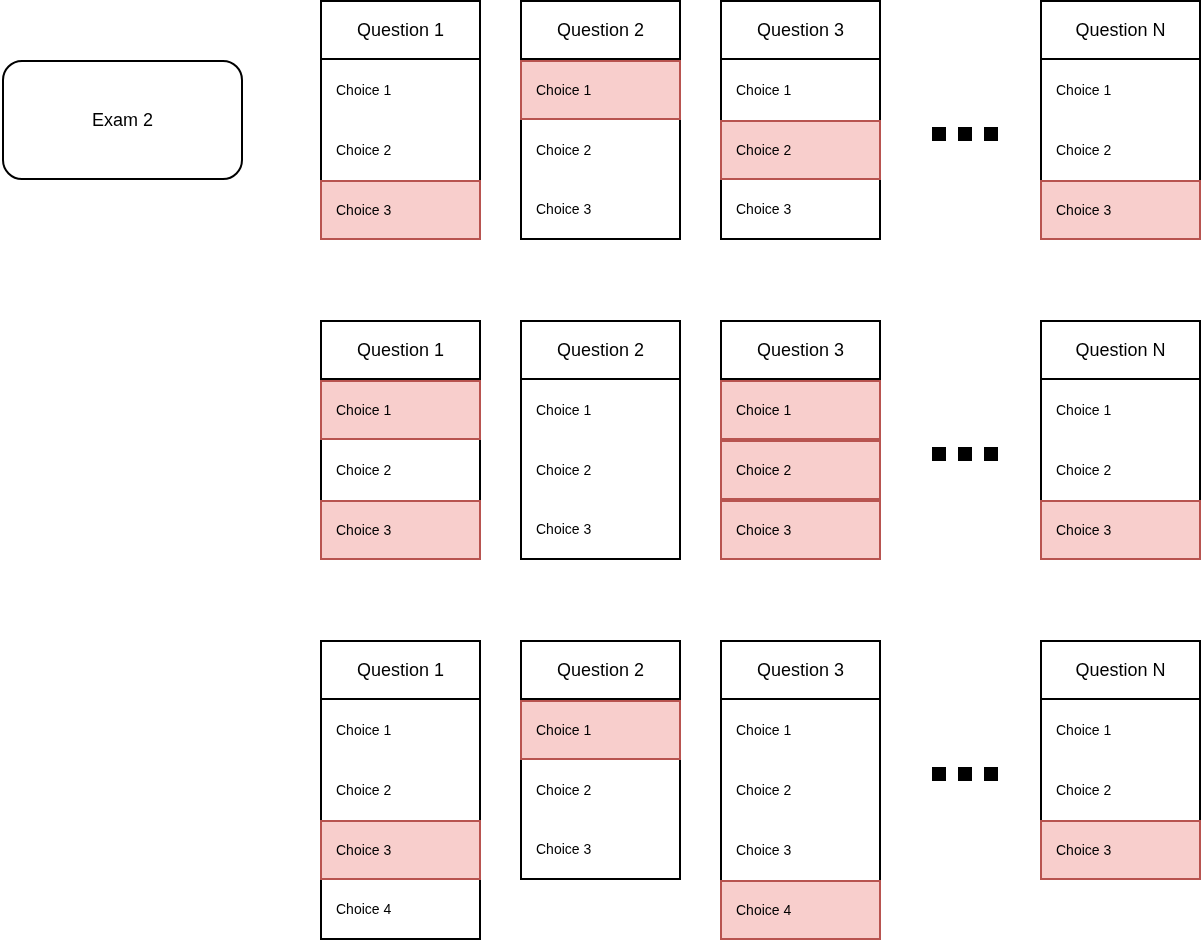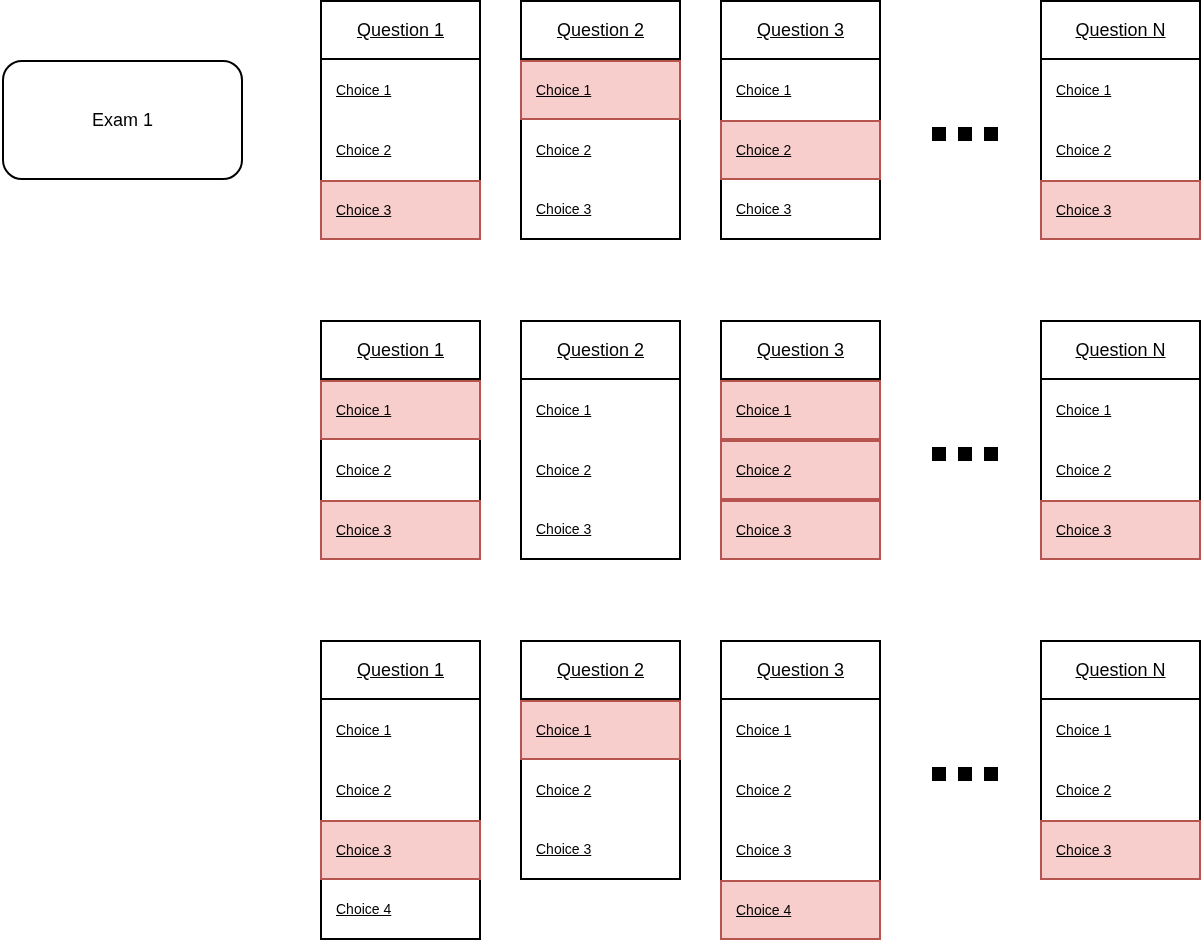--- a/index.html
+++ b/index.html
@@ -58,21 +58,20 @@
   .qcard .cell {
     position: relative;
     box-sizing: border-box;
     width: 161px;
     height: 60px;
     background: #ffffff;
     border-left: 2px solid #000000;
     border-right: 2px solid #000000;
     display: flex;
     align-items: center;
-    text-decoration: underline;
   }
 
   
   .qcard .cell.header {
     border-top: 2px solid #000000;
     border-bottom: 2px solid #000000;
     justify-content: center;
   }
   .qcard .cell.header .txt {
     font-size: 18px;
@@ -117,21 +116,21 @@
     height: 14px;
     background: #000000;
   }
 </style>
 </head>
 <body>
 
 <div id="canvas">
 
   <div class="exam-box">
-    <span class="exam-label">Exam 1</span>
+    <span class="exam-label">Exam 2</span>
   </div>
 
   <div id="rows-host">
       <div class="qcard" style="left: 320px; top: 0px;">
         <div class="cell header">
           <span class="txt">Question 1</span>
         </div>
         <div class="cell choice">
           <span class="txt">Choice 1</span>
         </div>

